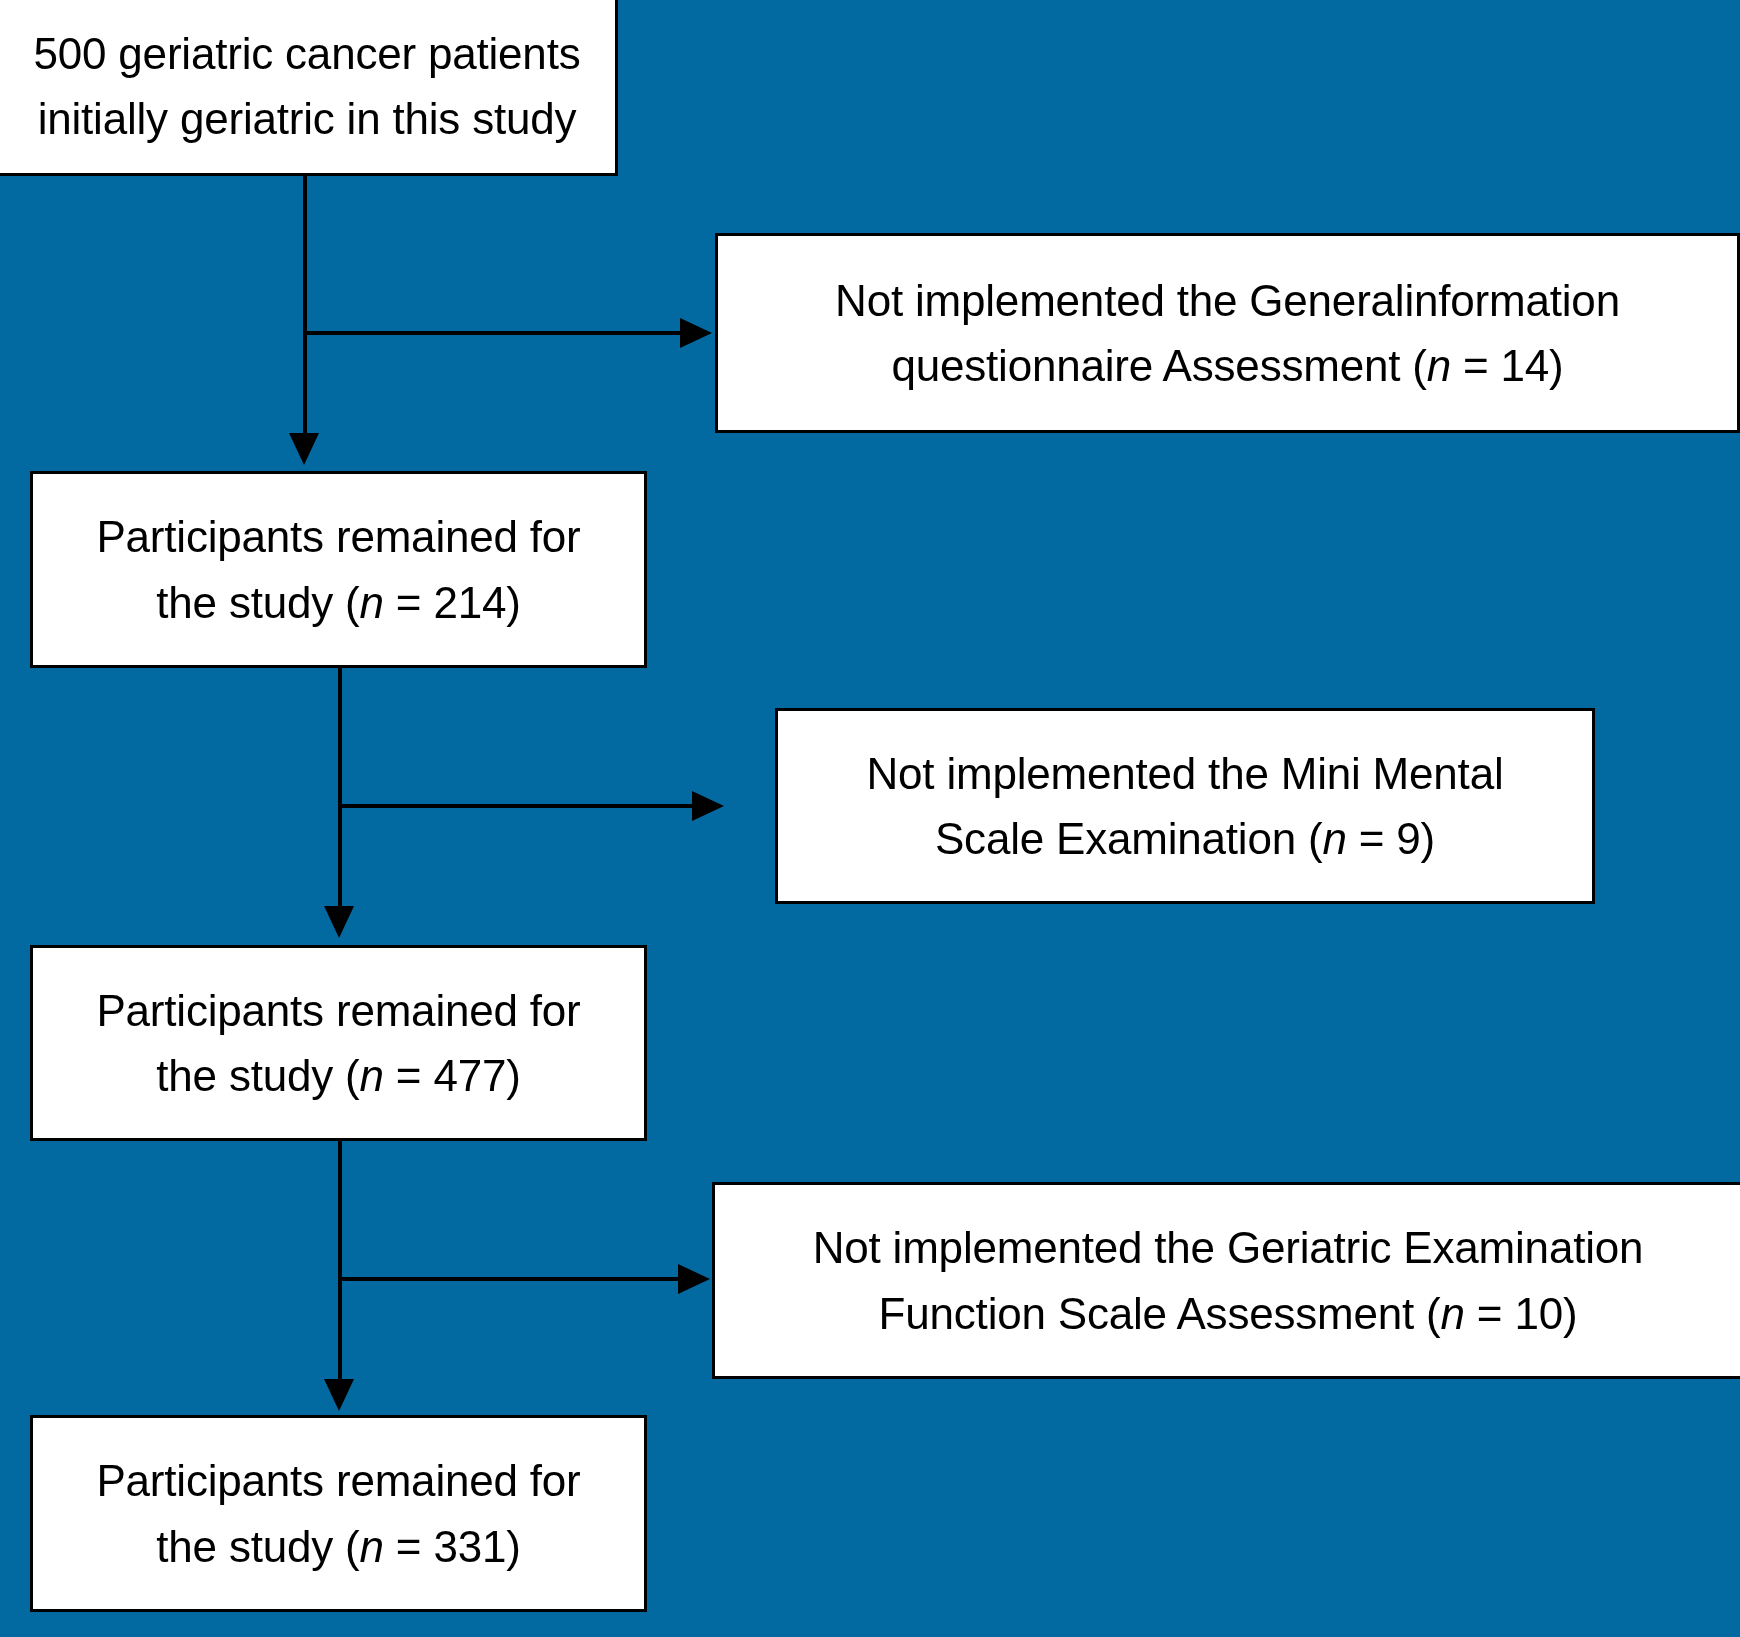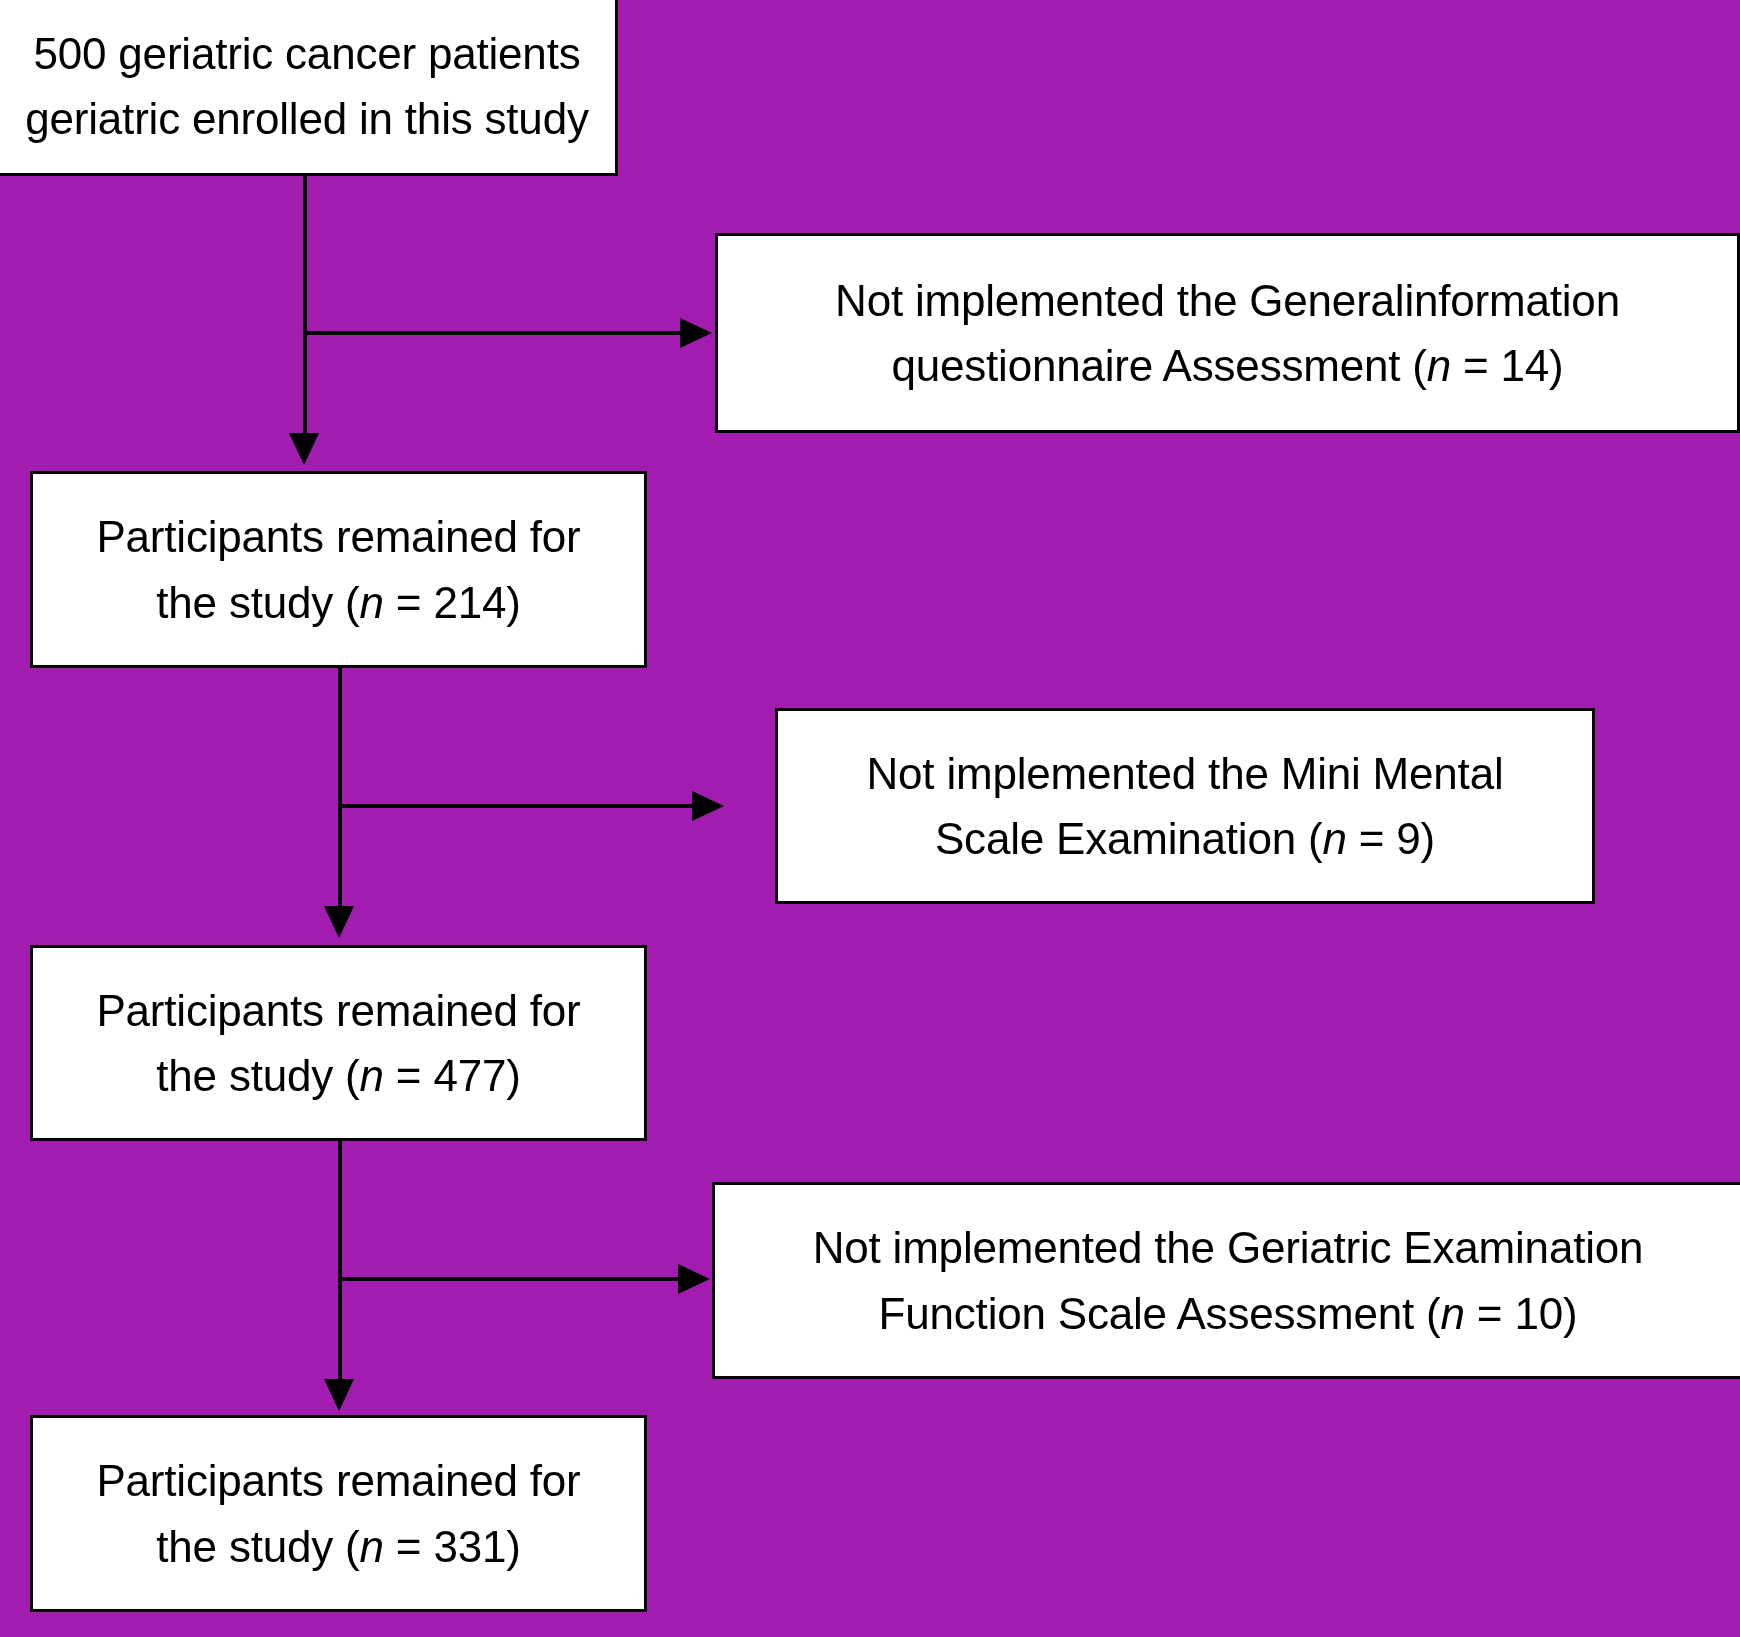--- a/index.html
+++ b/index.html
@@ -4,21 +4,21 @@
 <style>
   html, body {
     margin: 0;
     padding: 0;
     background: #ffffff;
   }
   #flowchart {
     position: relative;
     width: 1740px;
     height: 1637px;
-    background: #a21caf;
+    background: #0369a1;
     font-family: "Liberation Sans", sans-serif;
     color: #000000;
     overflow: hidden;
   }
   .node {
     position: absolute;
     box-sizing: border-box;
     border: 3px solid #000000;
     background: #ffffff;
     display: flex;
@@ -88,21 +88,21 @@
   #arrow-right-1 { left: 680px; top: 318px;  }
   #arrow-right-2 { left: 692px; top: 791px;  }
   #arrow-right-3 { left: 678px; top: 1264px; }
 </style>
 </head>
 <body>
 
 <div id="flowchart">
 
   <div class="node" id="box-enrolled">
-    <span class="txt"><span>500 geriatric cancer patients</span><br><span>geriatric enrolled in this study</span></span>
+    <span class="txt"><span>500 geriatric cancer patients</span><br><span>initially geriatric in this study</span></span>
   </div>
 
   <div class="node" id="box-excl-1">
     <span class="txt"><span>Not implemented the Generalinformation</span><br><span>questionnaire Assessment (</span><em>n</em><span> = 14)</span></span>
   </div>
 
   <div class="node" id="box-remain-486">
     <span class="txt"><span>Participants remained for</span><br><span>the study (</span><em>n</em><span> = 214)</span></span>
   </div>
 

